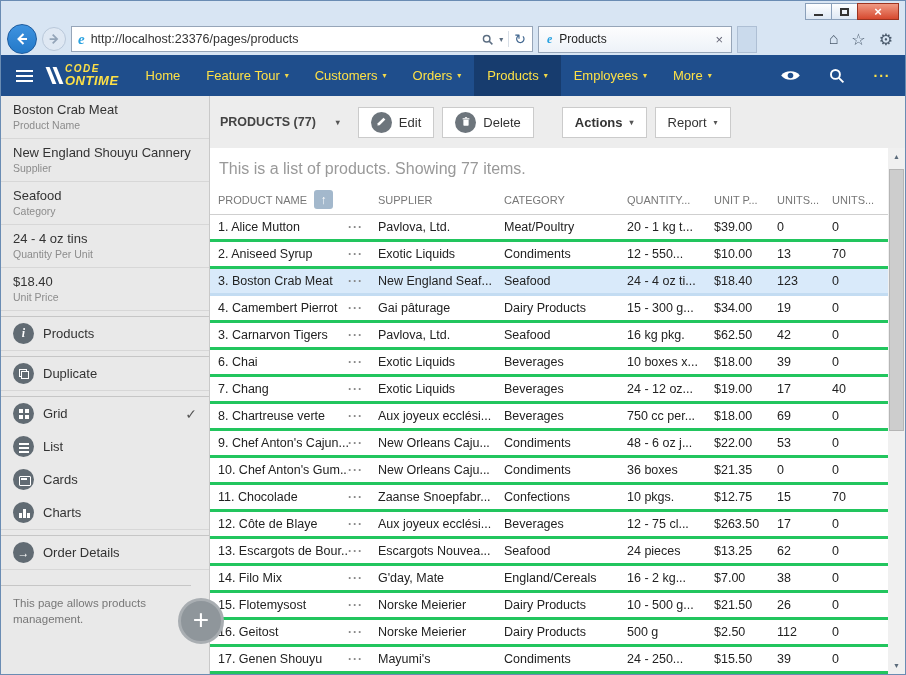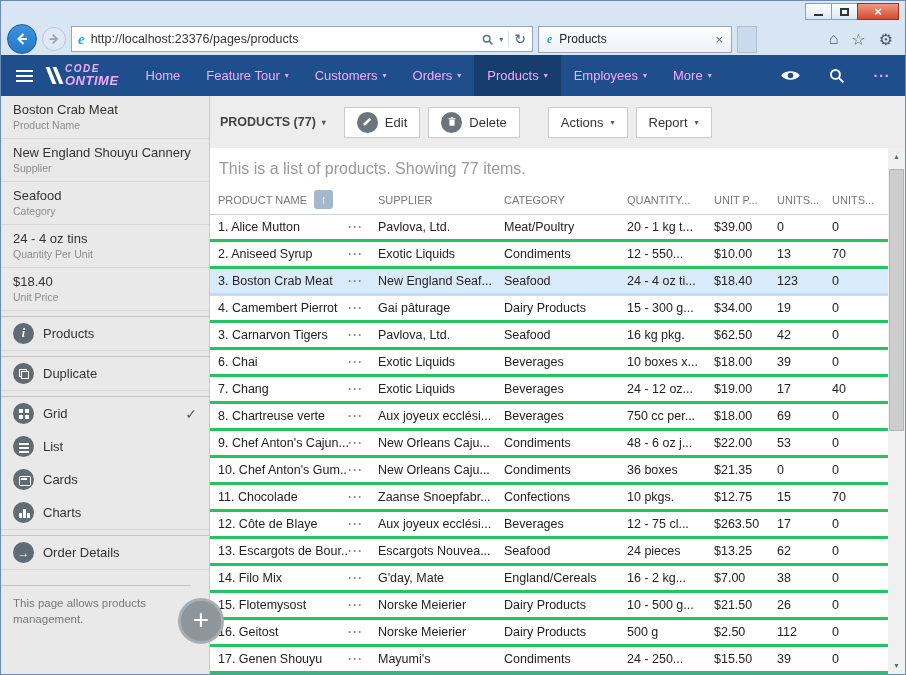--- a/index.html
+++ b/index.html
@@ -39,21 +39,21 @@
          border:1px solid #96a5b8; display:flex; align-items:center; gap:7px;
          padding:0 8px; font-size:12px; color:#222; cursor:pointer; }
   .tab-title { flex:1; white-space:nowrap; overflow:hidden; }
   .tab-close { color:#667; font-size:13px; cursor:pointer; }
   .newtab { width:20px; height:27px; background:#cadaec; border:1px solid #aebfd4; cursor:pointer; }
   .chrome-ic { margin-left:auto; display:flex; align-items:center; gap:13px; padding-right:6px;
                font-size:16px; color:#4a5a6c; }
   .chrome-ic span { cursor:pointer; }
 
   
-  .navbar { height:41px; background:var(--navbar,#1f4e8c); display:flex; align-items:stretch; color:#f0abfc; }
+  .navbar { height:41px; background:var(--navbar,#1f4e8c); display:flex; align-items:stretch; color:#fde047; }
   .hamburger { width:46px; display:flex; flex-direction:column; justify-content:center;
                align-items:center; gap:3px; cursor:pointer; }
   .hamburger i { width:17px; height:2px; background:#fff; }
   .logo { display:flex; align-items:center; padding:0 14px 0 2px; cursor:pointer; }
   .logo-sl { display:flex; gap:3px; margin-right:5px; }
   .logo-sl i { width:4px; height:17px; background:#fff; transform:skewX(22deg); }
   .logo-txt { font-style:italic; font-weight:bold; line-height:1; }
   .logo-txt .l1 { font-size:10px; letter-spacing:1.5px; }
   .logo-txt .l2 { font-size:13px; letter-spacing:.5px; }
   .nav-items { display:flex; }
@@ -95,28 +95,28 @@
   .glyph.charts::after { content:''; position:absolute; bottom:0; left:4px; width:3px; height:9px; background:#fff; }
   .sb-check { margin-left:auto; color:#555; font-size:14px; }
   .sb-desc { padding:10px 12px; font-size:11.5px; color:#777; line-height:1.35;
              border-top:1px solid #c6c6c6; margin-top:15px; max-width:190px; }
 
   
   .main { flex:1; display:flex; flex-direction:column; background:#fff; min-width:0; }
   .toolbar { height:52px; background:var(--toolbar,#ededed); display:flex; align-items:center;
              padding:0 10px; gap:8px; flex:none; }
   .tb-title { font-size:12.5px; font-weight:bold; color:#444; display:flex; align-items:center;
-              gap:6px; margin-right:10px; cursor:pointer; white-space:nowrap; }
+              gap:20px; margin-right:10px; cursor:pointer; white-space:nowrap; }
   .tb-title .caret { font-size:8px; color:#555; }
   .tbtn { height:31px; background:#fff; border:1px solid #cbcbcb; display:flex; align-items:center;
           gap:7px; padding:0 12px; font-size:13px; color:#333; cursor:pointer;
           font-family:"Liberation Sans", sans-serif; }
   .tbtn .cicon { width:21px; height:21px; background:#6d757c; }
   .tbtn .caret { font-size:8px; color:#555; }
-  .tbtn.gapped { margin-left:20px; }
+  .tbtn.gapped { margin-left:20px;font-weight:bold; }
 
   .listarea { flex:1; position:relative; padding-right:17px; min-width:0; }
   .status { padding:12px 0 7px 9px; font-size:16px; color:#999; }
   .thead, .trow { display:grid; grid-template-columns:130px 30px 126px 123px 87px 63px 55px 1fr;
                   align-items:center; padding-left:8px; }
   .thead { height:30px; border-bottom:1px solid #cfcfcf; color:#777; font-size:11px; }
   .hc { display:flex; align-items:center; gap:7px; white-space:nowrap; overflow:hidden;
         padding-right:6px; cursor:pointer; }
   .h-name { grid-column:1 / span 2; }
   .sortbtn { width:19px; height:19px; border-radius:3px; background:#a3b8cc; color:#fff;

